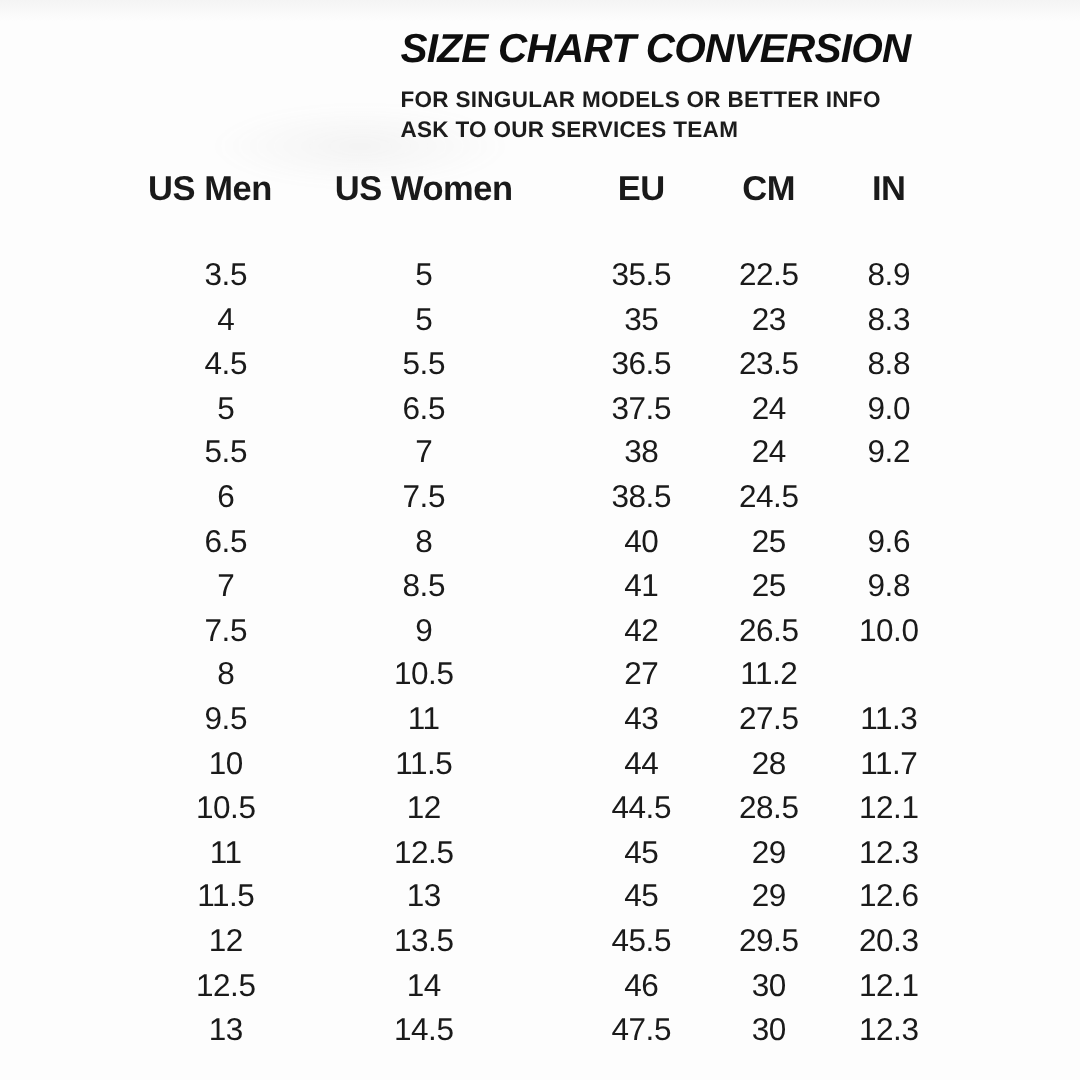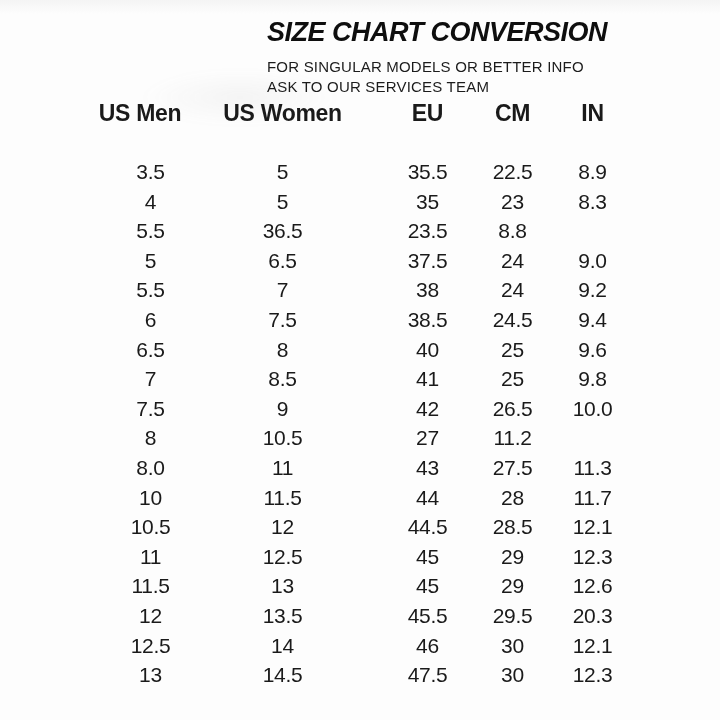--- a/index.html
+++ b/index.html
@@ -44,30 +44,30 @@
     font-weight: bold;
     font-style: italic;
     letter-spacing: -0.5px;
     color: #0e0e0e;
     white-space: nowrap;
   }
   .subtitle {
     margin: 9px 0 0 0;
     font-size: 15px;
     line-height: 20px;
-    font-weight: 400;
+    font-weight: 700;
     letter-spacing: 0.2px;
     color: #1c1c1c;
   }
   .subtitle span { display: block; }
 
   .size-table {
     position: absolute;
     left: 90px;
-    top: 100px;
+    top: 112px;
     width: 560px;
   }
   .thead, .row {
     display: grid;
     grid-template-columns: 100px 185px 105px 65px 95px;
     align-items: baseline;
   }
   .thead {
     height: 40px;
     font-weight: bold;
@@ -120,20 +120,21 @@
           <span class="cell">8.9</span>
         </div>
         <div class="row">
           <span class="cell">4</span>
           <span class="cell">5</span>
           <span class="cell">35</span>
           <span class="cell">23</span>
           <span class="cell">8.3</span>
         </div>
         <div class="row">
+          <span class="cell">4.5</span>
           <span class="cell">5.5</span>
           <span class="cell">36.5</span>
           <span class="cell">23.5</span>
           <span class="cell">8.8</span>
         </div>
         <div class="row">
           <span class="cell">5</span>
           <span class="cell">6.5</span>
           <span class="cell">37.5</span>
           <span class="cell">24</span>
@@ -144,21 +145,20 @@
           <span class="cell">7</span>
           <span class="cell">38</span>
           <span class="cell">24</span>
           <span class="cell">9.2</span>
         </div>
         <div class="row">
           <span class="cell">6</span>
           <span class="cell">7.5</span>
           <span class="cell">38.5</span>
           <span class="cell">24.5</span>
-          <span class="cell">9.4</span>
         </div>
         <div class="row">
           <span class="cell">6.5</span>
           <span class="cell">8</span>
           <span class="cell">40</span>
           <span class="cell">25</span>
           <span class="cell">9.6</span>
         </div>
         <div class="row">
           <span class="cell">7</span>
@@ -174,21 +174,21 @@
           <span class="cell">26.5</span>
           <span class="cell">10.0</span>
         </div>
         <div class="row">
           <span class="cell">8</span>
           <span class="cell">10.5</span>
           <span class="cell">27</span>
           <span class="cell">11.2</span>
         </div>
         <div class="row">
-          <span class="cell">8.0</span>
+          <span class="cell">9.5</span>
           <span class="cell">11</span>
           <span class="cell">43</span>
           <span class="cell">27.5</span>
           <span class="cell">11.3</span>
         </div>
         <div class="row">
           <span class="cell">10</span>
           <span class="cell">11.5</span>
           <span class="cell">44</span>
           <span class="cell">28</span>

